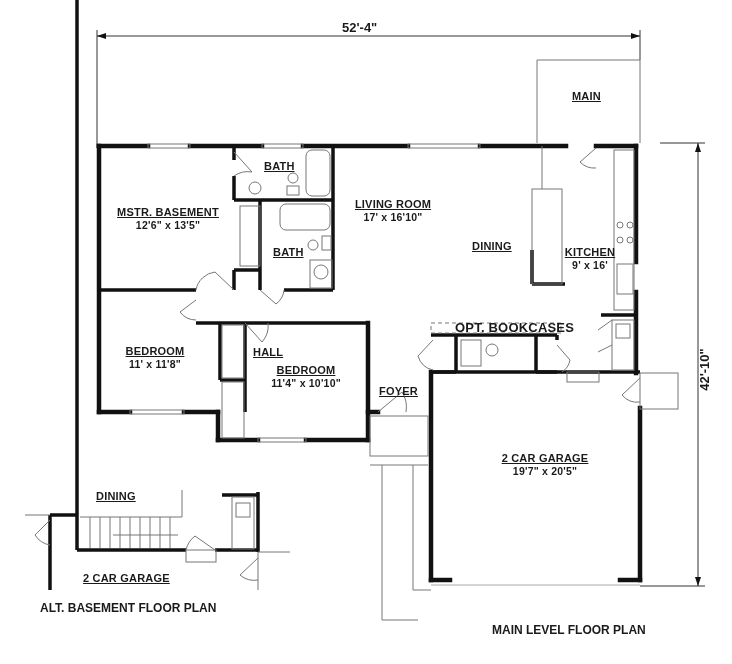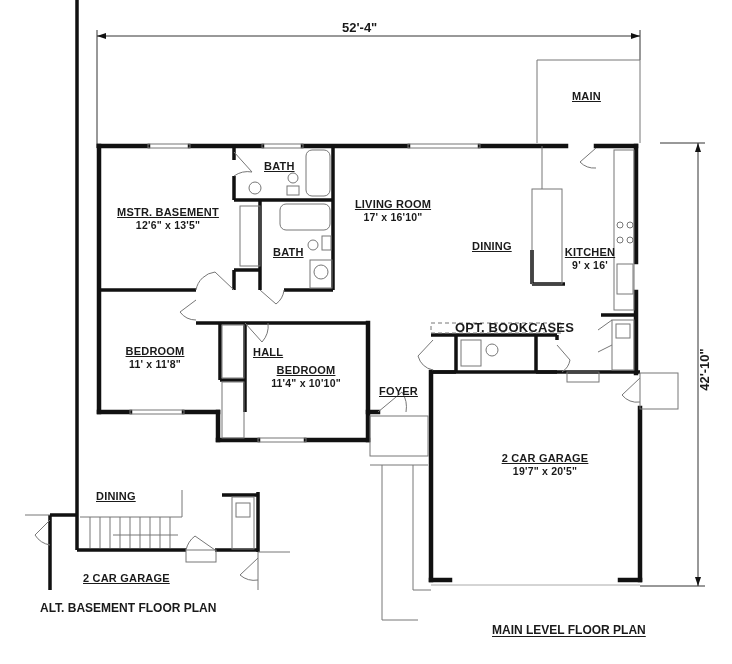--- a/index.html
+++ b/index.html
@@ -5,21 +5,21 @@
   html, body { margin: 0; padding: 0; background: #ffffff; }
   body { width: 732px; height: 664px; overflow: hidden; position: relative;
          font-family: "Liberation Sans", sans-serif; color: #111; }
   svg { position: absolute; left: 0; top: 0; }
   .lbl { position: absolute; font-size: 11px; font-weight: bold; letter-spacing: 0.2px;
          text-align: center; white-space: nowrap; line-height: 13px; color: #1a1a1a; }
   .lbl .name { text-decoration: underline; text-underline-offset: 1px; display: block; }
   .lbl .dim { display: block; font-weight: bold; font-size: 10.5px; }
   .title { position: absolute; font-size: 12px; font-weight: bold; white-space: nowrap;
            color: #1a1a1a; }
-  .title.u { text-decoration: underline; text-underline-offset: 2px; padding-left: 26px; }
+  .title.u { text-underline-offset: 2px; padding-left: 26px; }
   .dimtext { position: absolute; font-size: 13px; font-weight: bold; white-space: nowrap; color:#1a1a1a; }
   .vert { transform: rotate(-90deg); transform-origin: center; }
 </style>
 </head>
 <body>
 
 <svg width="732" height="664" viewBox="0 0 732 664">
 
   <g stroke="#333" stroke-width="1" fill="none">
     <line x1="97" y1="36" x2="640" y2="36"></line>

